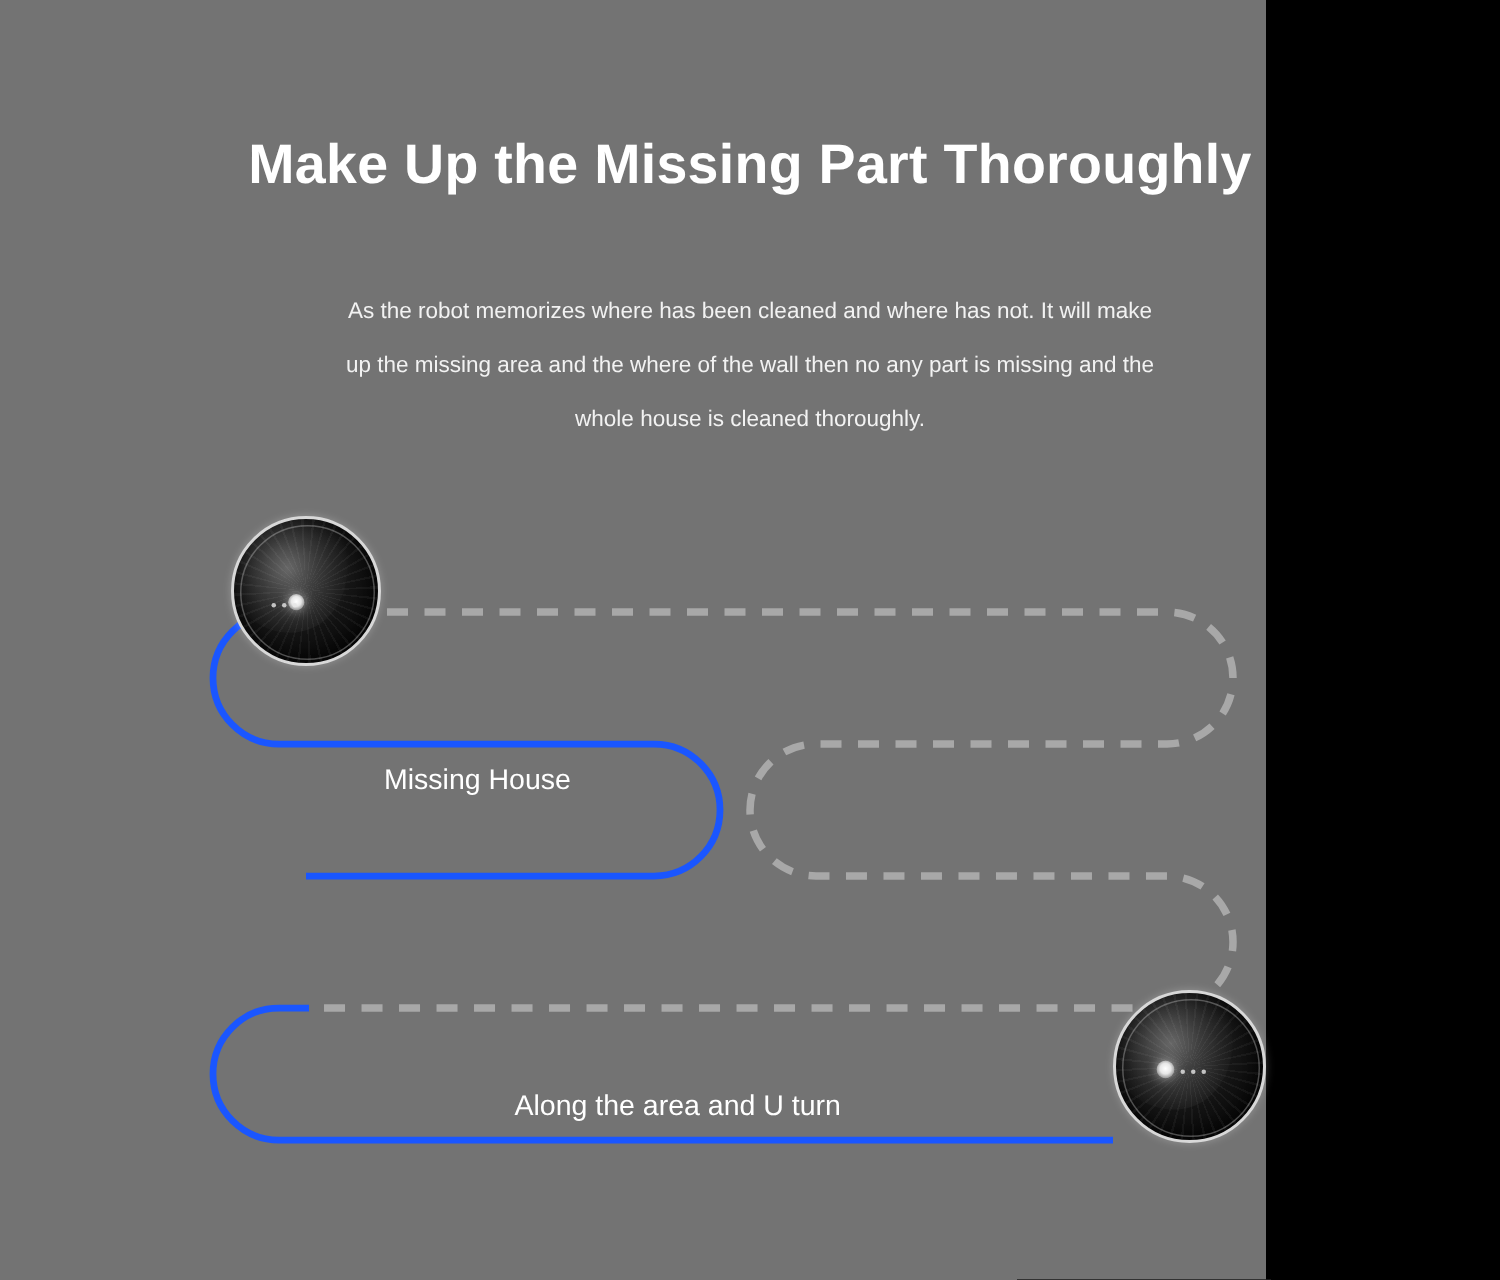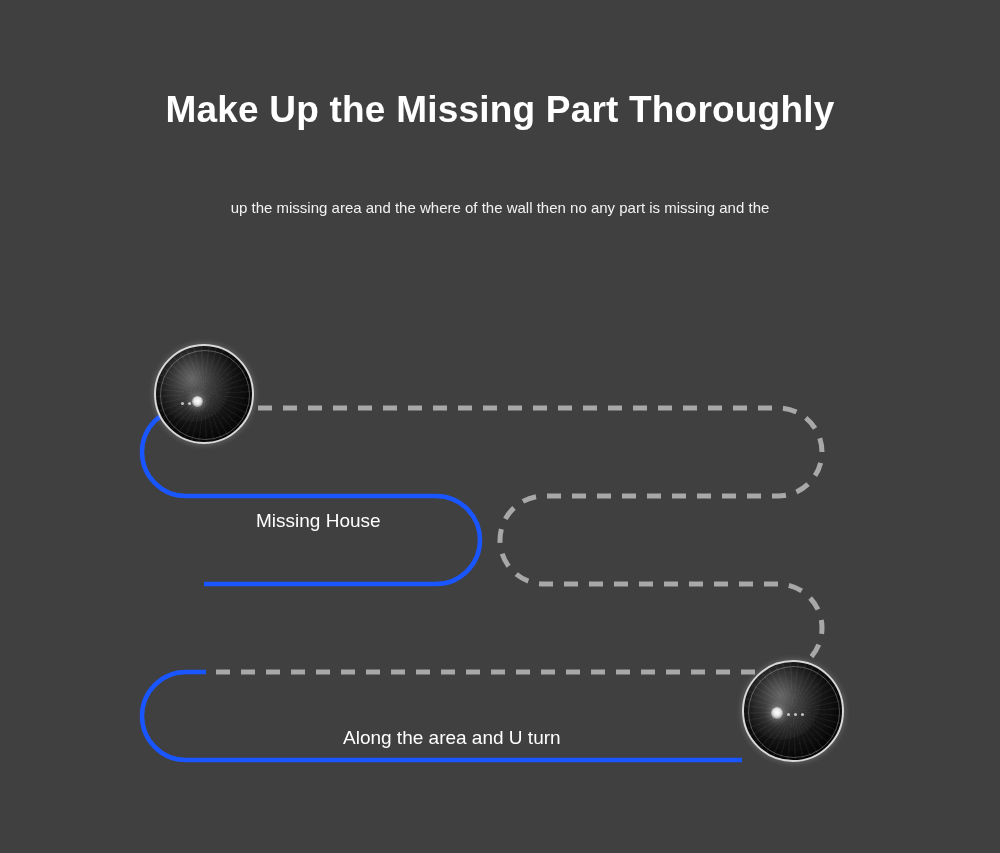--- a/index.html
+++ b/index.html
@@ -9,23 +9,23 @@
   }
   body {
     width: 1000px;
     height: 853px;
     overflow: hidden;
     font-family: "Liberation Sans", sans-serif;
     color: #ffffff;
   }
   .page {
     position: relative;
-    width: 1000px;
+    width: 844px;
     height: 853px;
-    background: #404040;
+    background: #737373;
   }
 
   
   .headline {
     position: absolute;
     top: 58px;
     left: 0;
     width: 1000px;
     text-align: center;
     font-size: 37px;
@@ -177,21 +177,23 @@
 </head>
 <body>
 
 <div class="page">
 
   <h1 class="headline">
     <span class="line">Make Up the Missing Part Thoroughly</span>
   </h1>
 
   <div class="subcopy">
+    <span class="line">As the robot memorizes where has been cleaned and where has not. It will make</span>
     <span class="line">up the missing area and the where of the wall then no any part is missing and the</span>
+    <span class="line">whole house is cleaned thoroughly.</span>
   </div>
 
   <div class="diagram">
     <svg width="1000" height="470" viewBox="0 0 1000 470">
 
       <g fill="none" stroke="#a8a8a8" stroke-width="5" stroke-linecap="butt" stroke-dasharray="14 11">
         <path d="M258 88 H778 A44 44 0 0 1 778 176 H544 A44 44 0 0 0 544 264 H778 A44 44 0 0 1 778 352 H206"></path>
       </g>
 
       <g fill="none" stroke="#1a56ff" stroke-width="4.5" stroke-linecap="butt">

